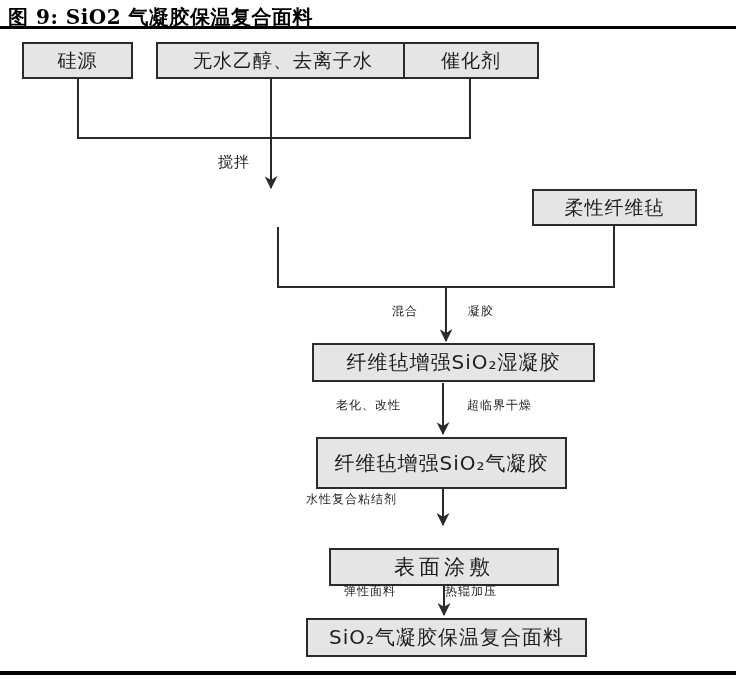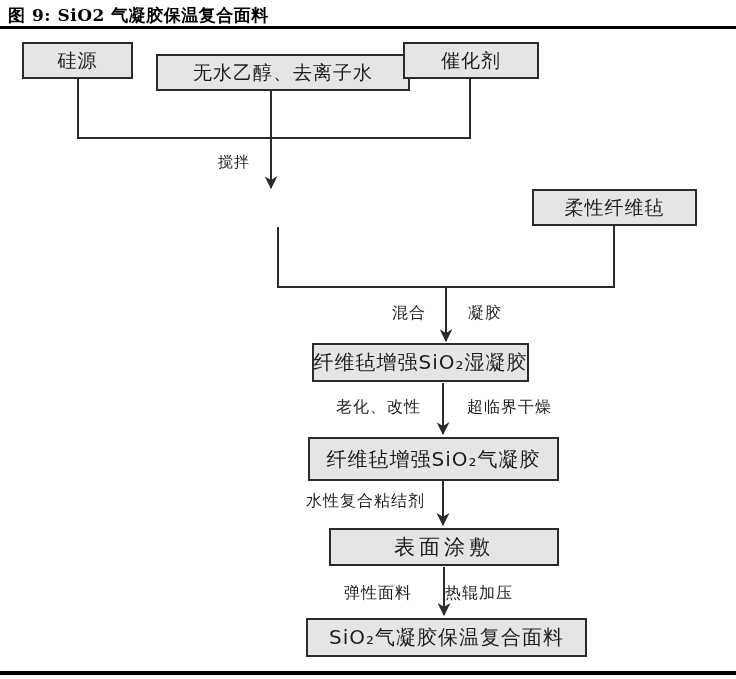--- a/index.html
+++ b/index.html
@@ -11,21 +11,21 @@
     font-family: "DejaVu Sans", "Liberation Sans", sans-serif;
     color: #1c1c1c;
     overflow: hidden;
   }
   .figure-title {
     position: absolute;
     left: 8px;
     top: 4px;
     font-family: "DejaVu Serif", "Liberation Serif", serif;
     font-weight: bold;
-    font-size: 17px;
+    font-size: 20px;
     letter-spacing: 0.5px;
     color: #000000;
     white-space: nowrap;
   }
   .rule {
     position: absolute;
     left: 0;
     width: 736px;
     background: #000000;
   }
@@ -43,24 +43,24 @@
     background: #e5e5e5;
     display: flex;
     align-items: center;
     justify-content: center;
     font-size: 19px;
     color: #1c1c1c;
     white-space: nowrap;
     letter-spacing: 1px;
   }
   .node.big { font-size: 20px; }
-  .node.spread { font-size: 21px; letter-spacing: 4px; }
+  .node.spread { font-size: 21px; letter-spacing: 4px; margin-top: 20px; }
   .edge-label {
     position: absolute;
-    font-size: 16px;
+    font-size: 12px;
     color: #1c1c1c;
     white-space: nowrap;
     letter-spacing: 1px;
   }
   .edge-label.small { font-size: 15px; }
 </style>
 </head>
 <body>
 
 <div class="page">
@@ -84,25 +84,25 @@
     <path d="M446 288 L446 341" fill="none" stroke="#2b2b2b" stroke-width="2" marker-end="url(#arrow)"></path>
 
     <path d="M443 383 L443 434" fill="none" stroke="#2b2b2b" stroke-width="2" marker-end="url(#arrow)"></path>
 
     <path d="M443 476 L443 525" fill="none" stroke="#2b2b2b" stroke-width="2" marker-end="url(#arrow)"></path>
 
     <path d="M444 567 L444 615" fill="none" stroke="#2b2b2b" stroke-width="2" marker-end="url(#arrow)"></path>
   </svg>
 
   <div class="node" style="left:22px; top:42px; width:111px; height:37px;">硅源</div>
-  <div class="node" style="left:156px; top:42px; width:254px; height:37px;margin-top:12px;">无水乙醇、去离子水</div>
+  <div class="node" style="left:156px; top:42px; width:254px; height:37px;">无水乙醇、去离子水</div>
   <div class="node" style="left:403px; top:42px; width:136px; height:37px;">催化剂</div>
   <div class="node" style="left:532px; top:189px; width:165px; height:37px;">柔性纤维毡</div>
-  <div class="node big" style="left:312px; top:343px; width:217px; height:39px;">纤维毡增强SiO₂湿凝胶</div>
-  <div class="node big" style="left:308px; top:437px; width:251px; height:44px;">纤维毡增强SiO₂气凝胶</div>
+  <div class="node big" style="left:312px; top:343px; width:283px; height:39px;">纤维毡增强SiO₂湿凝胶</div>
+  <div class="node big" style="left:316px; top:437px; width:251px; height:52px;">纤维毡增强SiO₂气凝胶</div>
   <div class="node spread" style="left:329px; top:528px; width:230px; height:38px;">表面涂敷</div>
   <div class="node big" style="left:306px; top:618px; width:281px; height:39px;">SiO₂气凝胶保温复合面料</div>
 
   <span class="edge-label small" style="left:218px; top:153px;">搅拌</span>
   <span class="edge-label" style="left:392px; top:303px;">混合</span>
   <span class="edge-label" style="left:468px; top:303px;">凝胶</span>
   <span class="edge-label" style="left:336px; top:397px;">老化、改性</span>
   <span class="edge-label" style="left:467px; top:397px;">超临界干燥</span>
   <span class="edge-label" style="left:306px; top:491px;">水性复合粘结剂</span>
   <span class="edge-label" style="left:344px; top:583px;">弹性面料</span>

